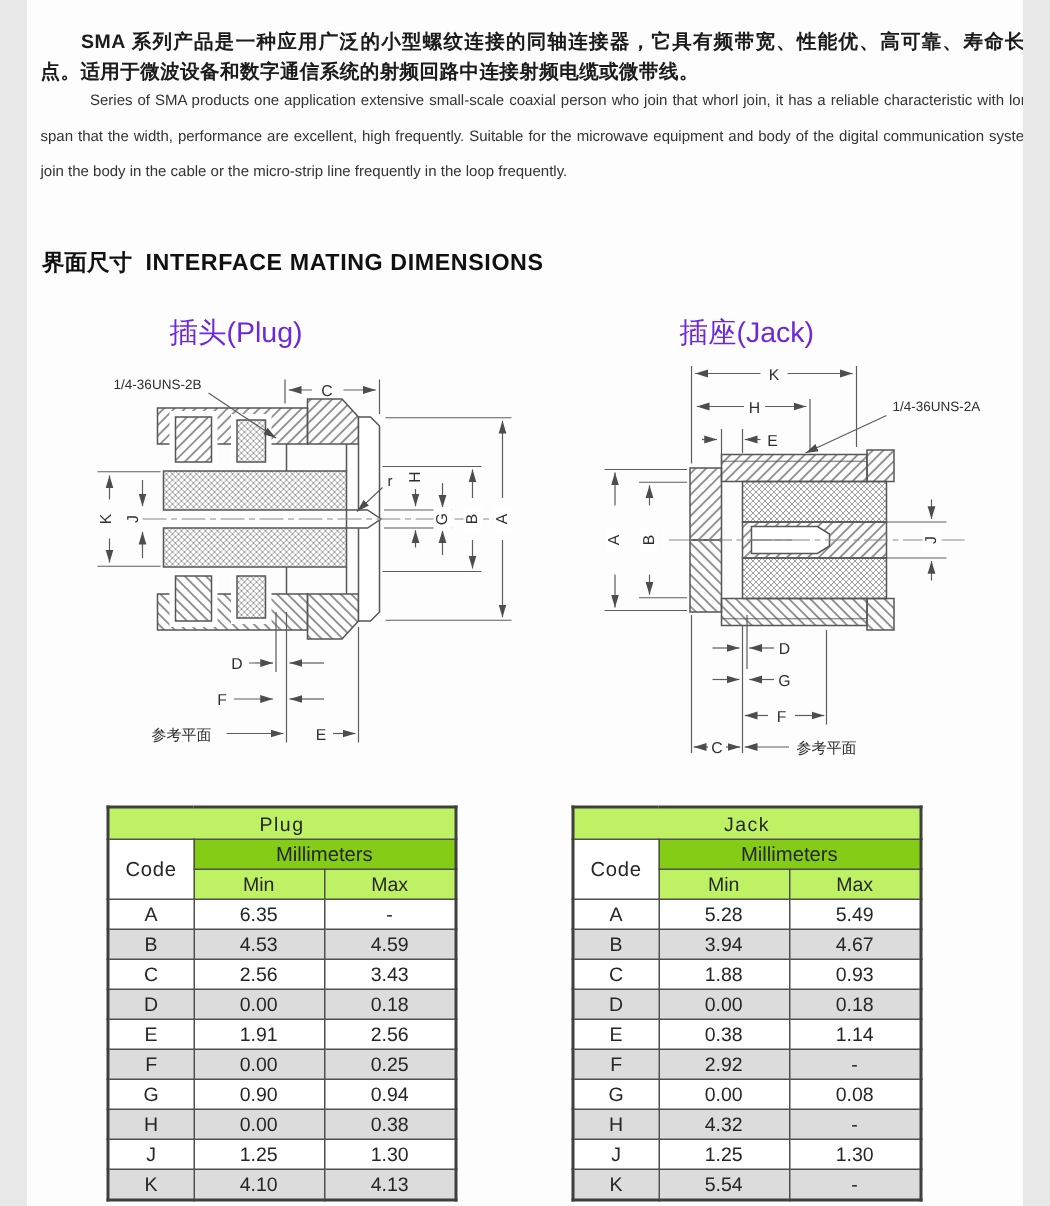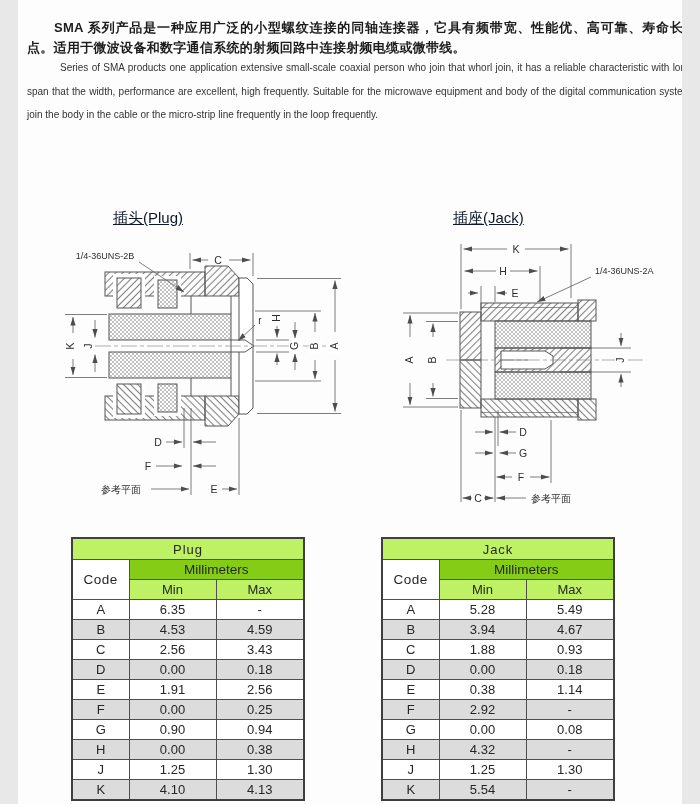--- a/index.html
+++ b/index.html
@@ -18,21 +18,21 @@
     left:9px;top:46px;width:684px;
     font-size:10px;line-height:23.5px;
     text-indent:33px;text-align:justify;color:#333;
   }
   .section-title{
     left:10px;top:166px;display:flex;align-items:baseline;gap:9px;
     font-weight:bold;color:#111;
   }
   .section-title .cn{font-size:15px;}
   .section-title .en{font-size:15.5px;letter-spacing:.4px;}
-  .diag-title{font-size:15px;color:#0f172a;text-decoration:underline;}
+  .diag-title{font-size:19px;color:#6d28d9;}
   .diag{position:absolute;}
   svg text{font-family:"Liberation Sans",sans-serif;}
   .dim-table{
     position:absolute;border-collapse:collapse;background:#fff;
     border:2px solid #3f3f3f;table-layout:fixed;
   }
   .dim-table th,.dim-table td{
     border:1px solid #4f4f4f;font-weight:normal;font-size:13px;
     color:#262626;text-align:center;height:19px;padding:0 2px;
   }
@@ -46,20 +46,24 @@
   .dim-table tbody tr.shade td{background:#dcdcdc;}
 </style>
 </head>
 <body>
 
 <div class="page">
 
   <p class="abs intro-cn">SMA 系列产品是一种应用广泛的小型螺纹连接的同轴连接器，它具有频带宽、性能优、高可靠、寿命长的特点。适用于微波设备和数字通信系统的射频回路中连接射频电缆或微带线。</p>
   <p class="abs intro-en">Series of SMA products one application extensive small-scale coaxial person who join that whorl join, it has a reliable characteristic with long life-span that the width, performance are excellent, high frequently. Suitable for the microwave equipment and body of the digital communication system and join the body in the cable or the micro-strip line frequently in the loop frequently.</p>
 
+  <div class="abs section-title">
+    <span class="cn">界面尺寸</span>
+    <span class="en">INTERFACE MATING DIMENSIONS</span>
+  </div>
 
   <div class="abs diag-title" style="left:95px;top:209px">插头(Plug)</div>
   <div class="abs diag-title" style="left:435px;top:209px">插座(Jack)</div>
 
   <svg class="diag" style="left:25px;top:236px" width="330" height="285" viewBox="0 0 330 285" xmlns="http://www.w3.org/2000/svg" xmlns:xlink="http://www.w3.org/1999/xlink">
     <defs>
       <pattern id="pd" patternUnits="userSpaceOnUse" width="5" height="5" patternTransform="rotate(45)">
         <line x1="2.5" y1="0" x2="2.5" y2="5" stroke="#828282" stroke-width="1.1"></line>
       </pattern>
       <pattern id="px" patternUnits="userSpaceOnUse" width="4" height="4">

